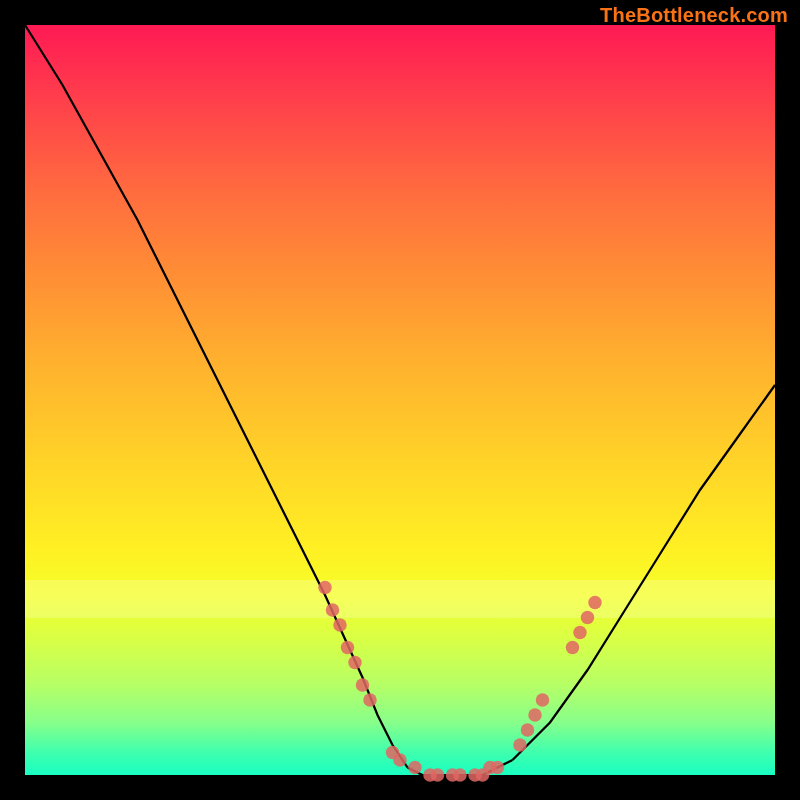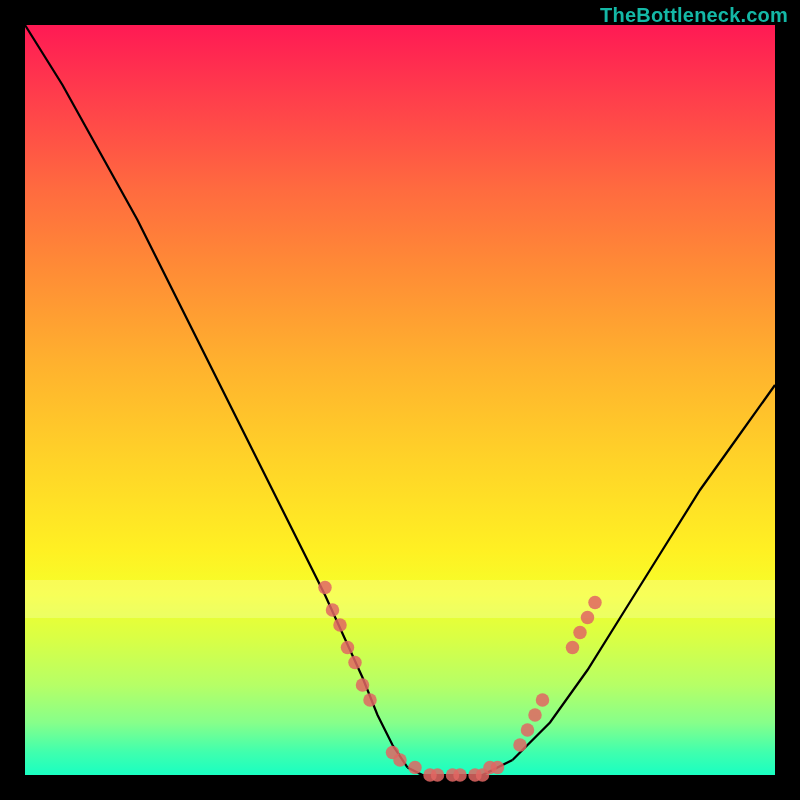--- a/index.html
+++ b/index.html
@@ -55,21 +55,21 @@
   }
   .pale-band.b1 {
     top: 74%;
     height: 5%;
     background: rgba(255,255,255,0.22);
   }
   .watermark {
     position: absolute;
     top: 4px;
     right: 12px;
-    color: #14b8a6;
+    color: #f97316;
     font-size: 20px;
     font-weight: 600;
     letter-spacing: 0.2px;
     user-select: none;
   }
   svg.curves {
     position: absolute;
     top: 0; left: 0;
     width: 100%;
     height: 100%;

